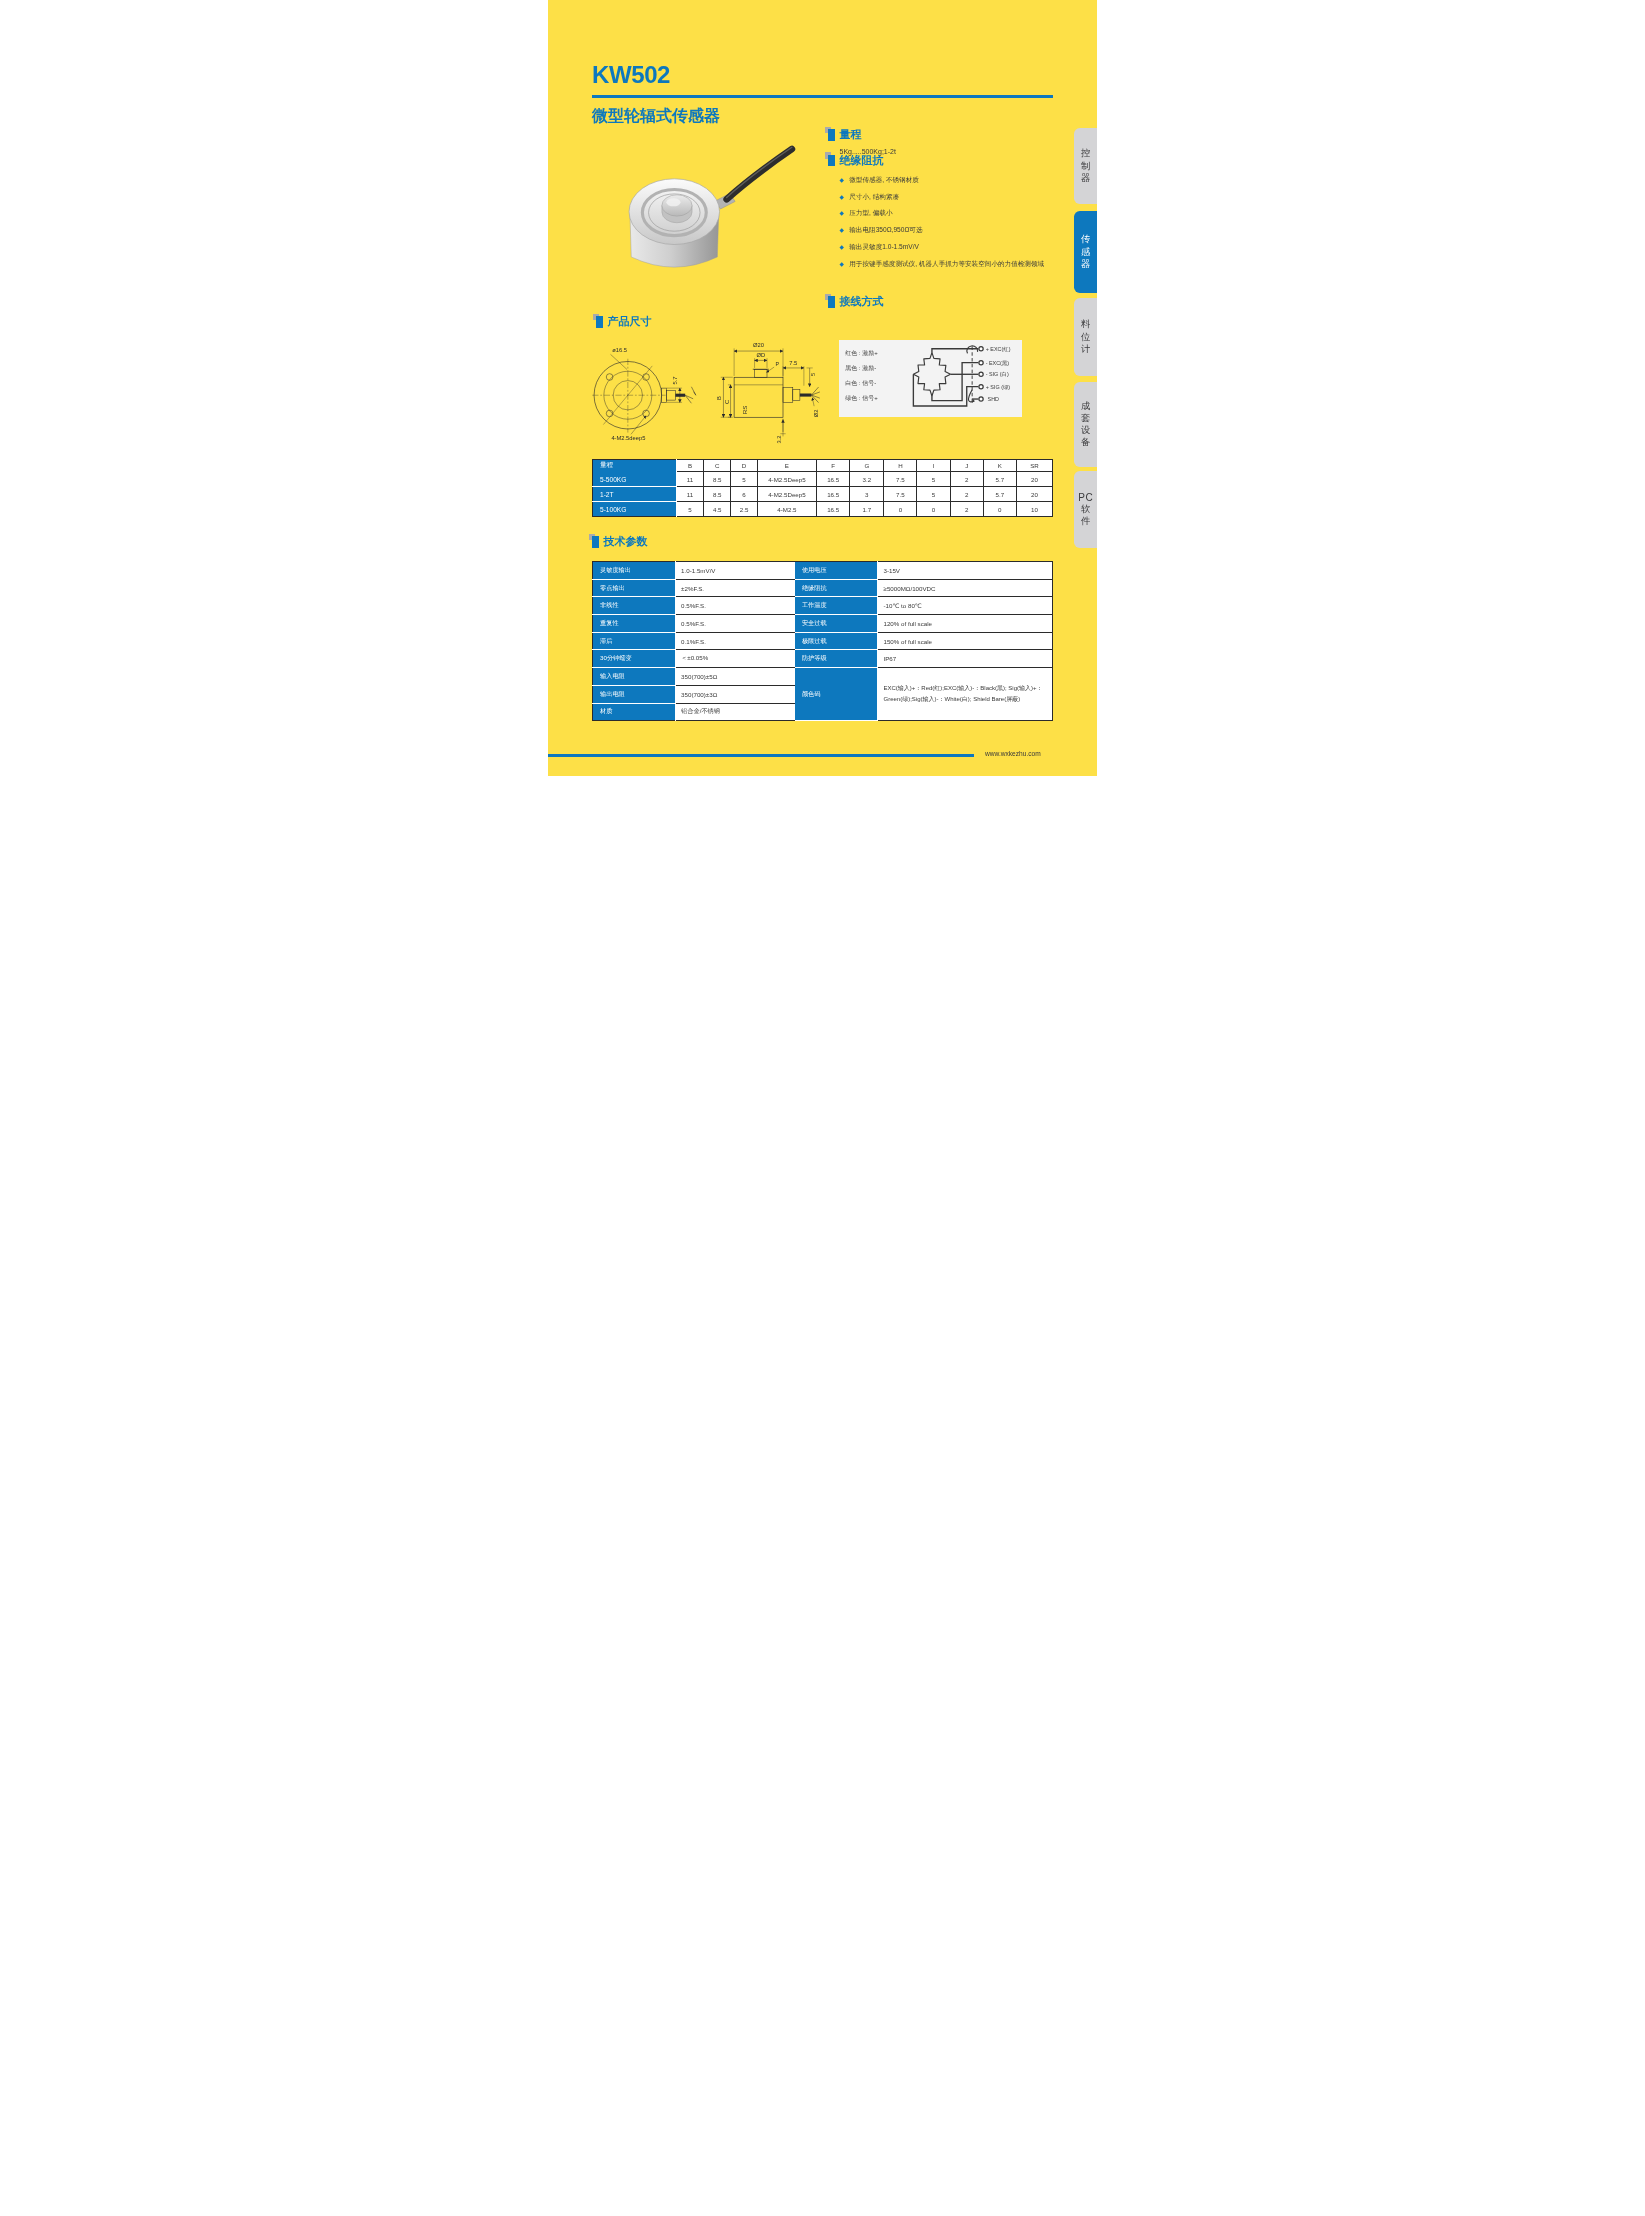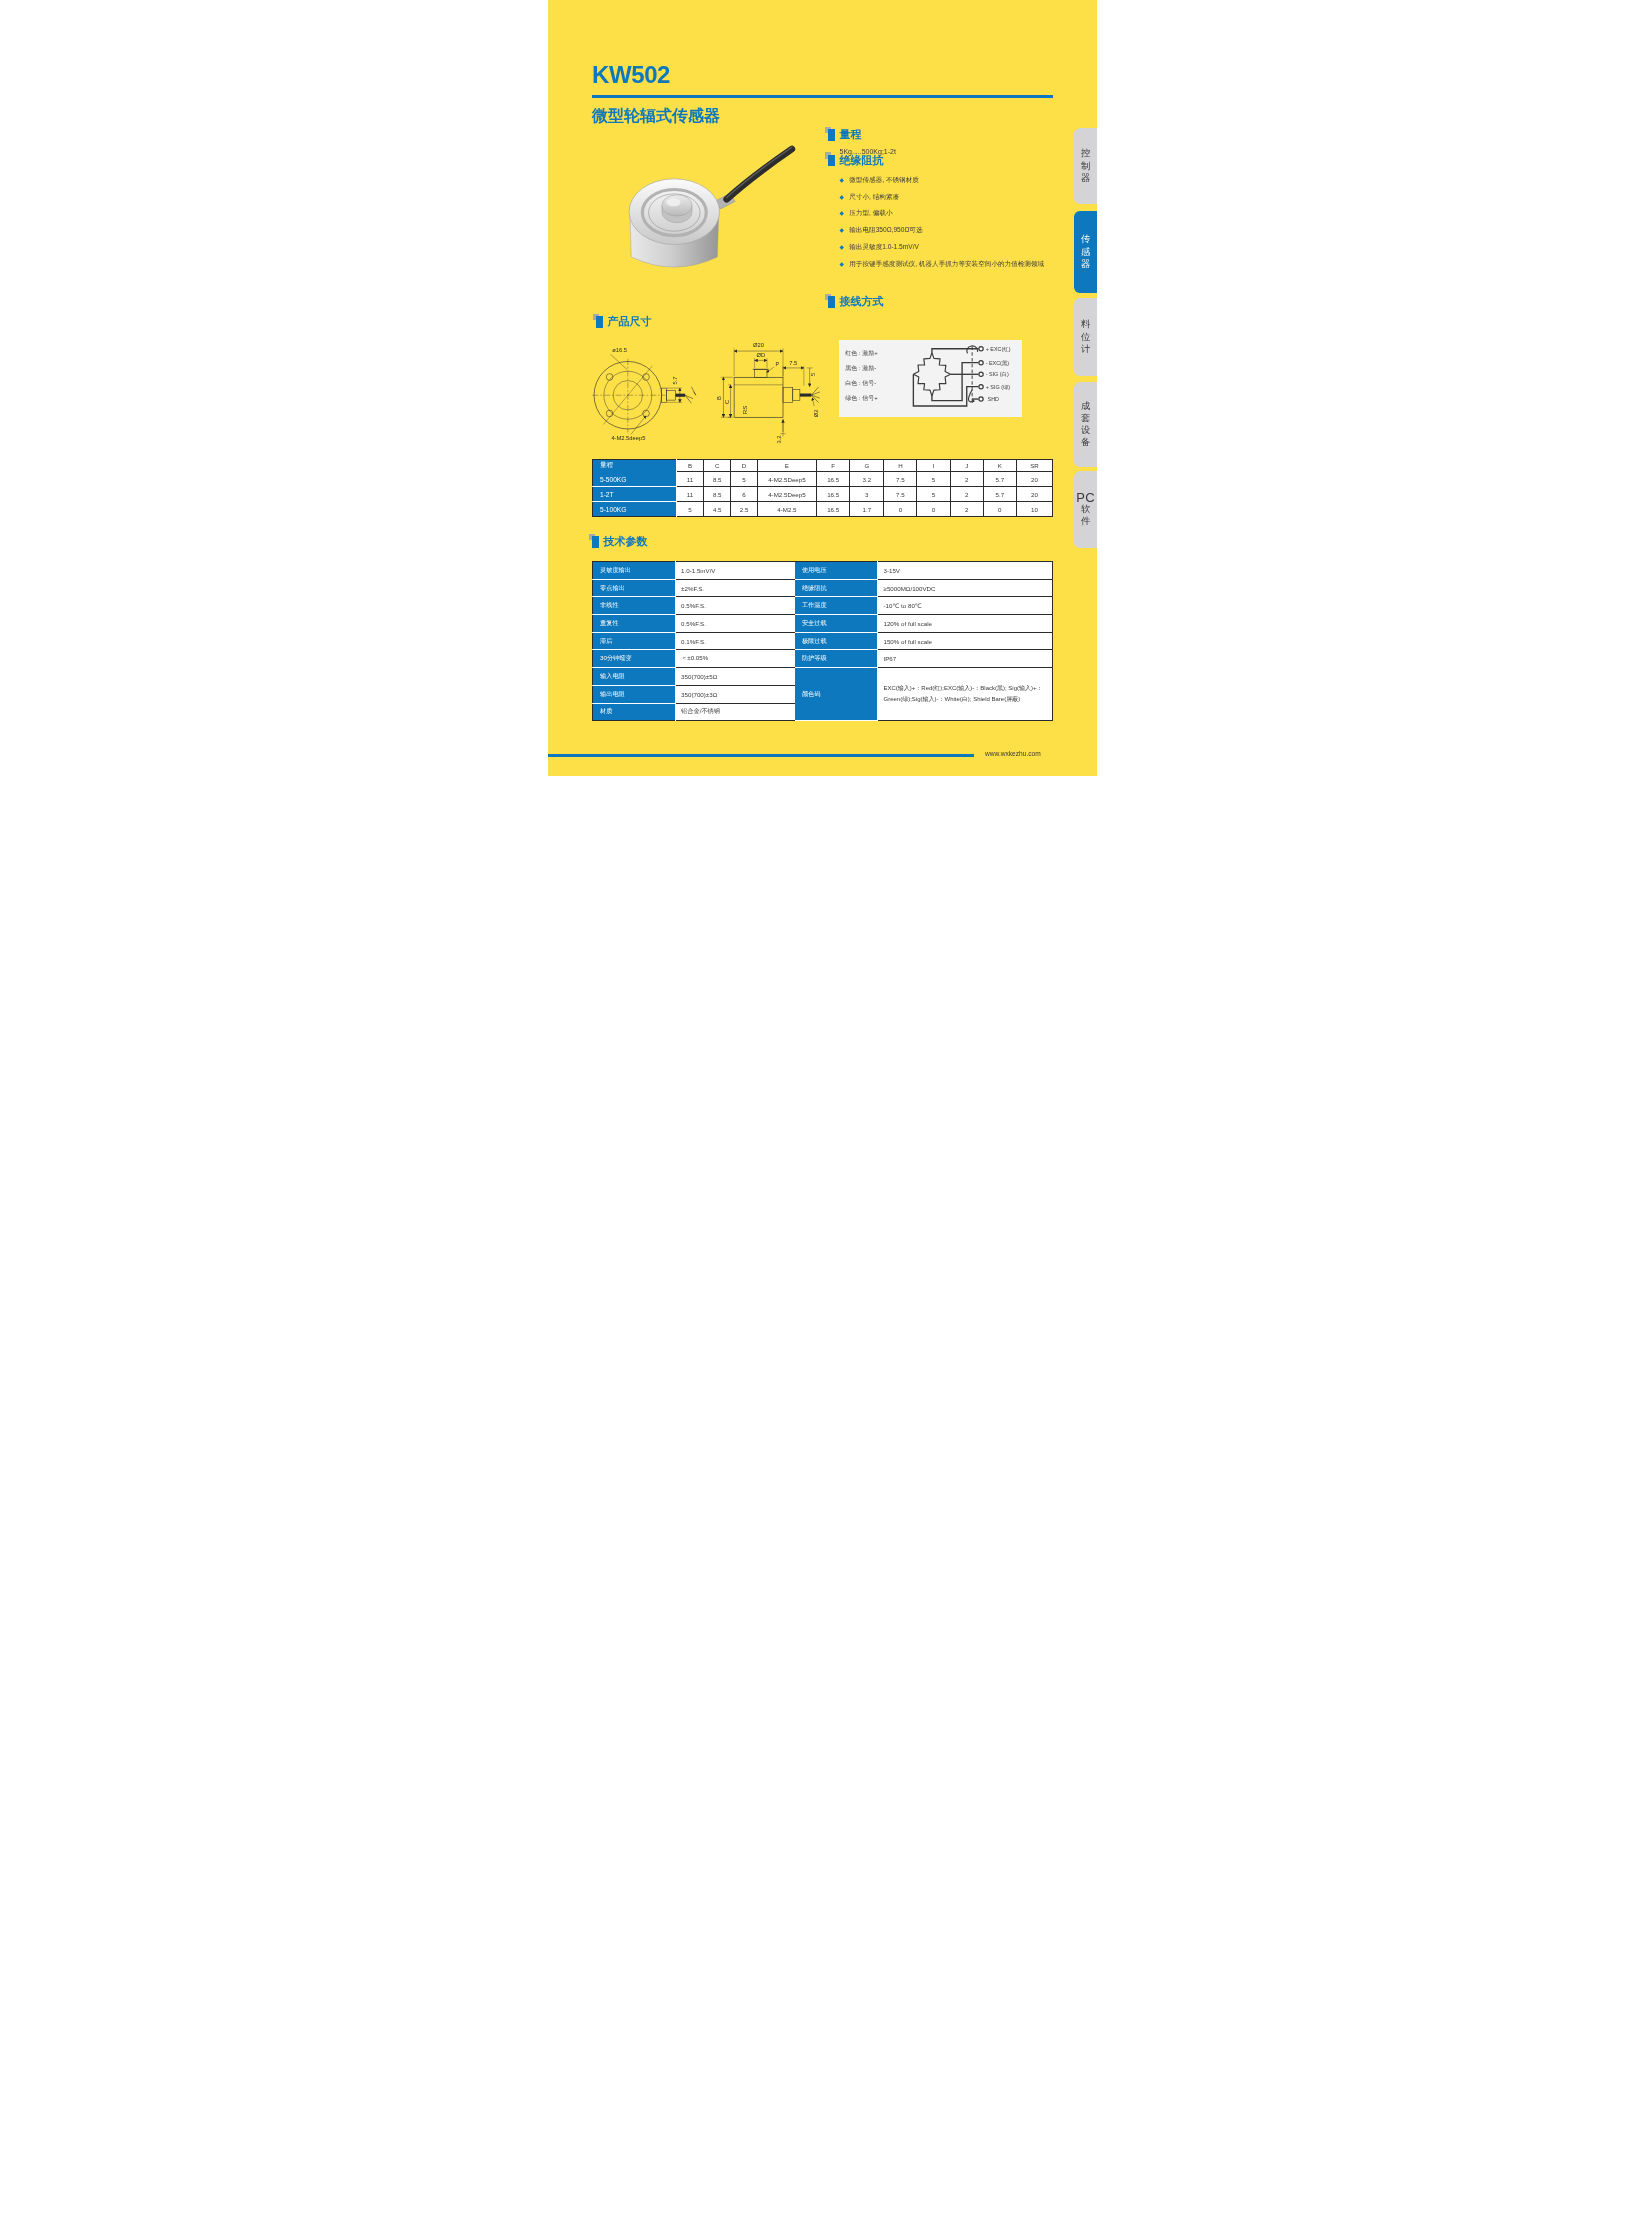--- a/index.html
+++ b/index.html
@@ -65,21 +65,21 @@
   .side-tab { position:absolute; right:0; width:22.6px; background:#d4d4d6; border-radius:5.8px 0 0 5.8px;
     display:flex; flex-direction:column; align-items:center; justify-content:center; gap:1.3px; cursor:pointer; }
   .side-tab .tab-line { font-size:9.3px; line-height:11px; color:#3a3a3c; font-weight:500; }
   .side-tab.active { background:#0d78be; }
   .side-tab.active .tab-line { color:#fff; }
   .tab-0 { top:128px; height:76px; }
   .tab-1 { top:211px; height:82px; }
   .tab-2 { top:298px; height:78px; }
   .tab-3 { top:382px; height:85px; }
   .tab-4 { top:471px; height:77px; }
-  .tab-4 .tab-line:first-child { font-size:13px; letter-spacing:0.4px; }
+  .tab-4 .tab-line:first-child { font-size:10px; letter-spacing:0.4px; }
 
   
   .footer-rule { position:absolute; left:0; top:754px; width:426px; height:2.7px; background:#0d78be; }
   .footer-site { position:absolute; left:437px; top:750px; font-size:6.6px; color:#3a3a3a; text-decoration:none; }
   .page-badge { position:absolute; left:512px; top:743px; width:36px; height:44px; background:#0d78be; text-align:center;margin-top:37px; }
   .page-badge .num { margin-top:3.1px; font-size:12.4px; font-weight:700; color:#fff; }
 
   .photo-wrap { position:absolute; left:42px; top:129px; width:213px; height:160px; }
 </style>
 </head>

